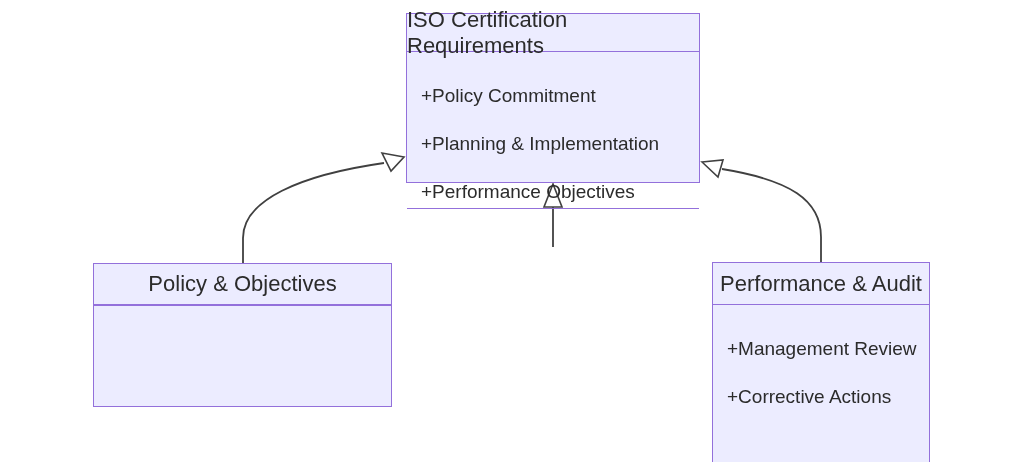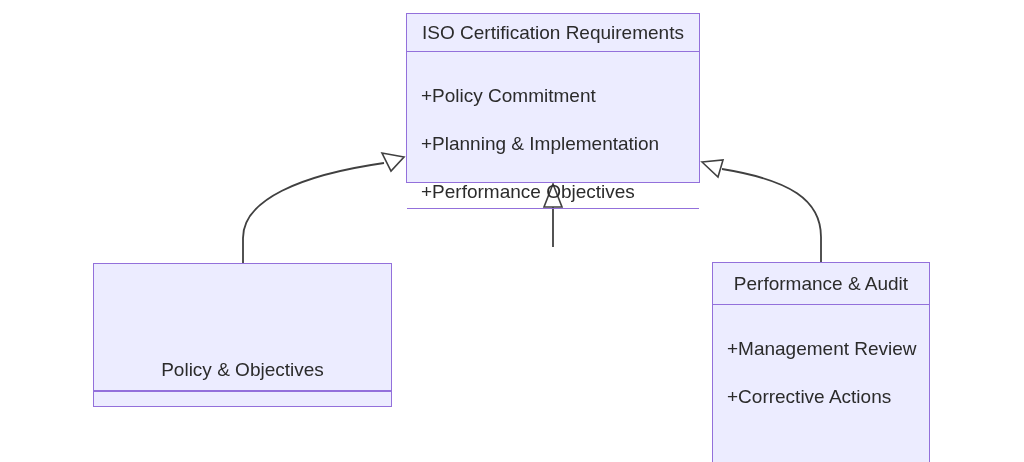--- a/index.html
+++ b/index.html
@@ -35,21 +35,21 @@
     display: flex;
     flex-direction: column;
     font-size: 19px;
   }
   .class-title {
     flex: 0 0 auto;
     border-bottom: 1px solid var(--box_border);
     display: flex;
     align-items: center;
     justify-content: center;
-    font-size: 19px;
+    font-size: 22px;
   }
   .class-attrs {
     flex: 1 1 auto;
     padding-top: 12px;
     margin: 0;
     list-style: none;
     padding-left: 0;
   }
   .attr-row {
     height: 32px;
@@ -60,21 +60,21 @@
     margin-top: 16px;
   }
   .class-footer {
     flex: 0 0 auto;
     border-top: 1px solid var(--box_border);
   }
   
   #box-iso        { left: 406px; top: 13px;  width: 294px; height: 170px; }
   #box-iso .class-title        { height: 38px; }
   #box-iso .class-footer       { height: 14px; }
-  #box-policy     { left: 93px;  top: 263px; width: 299px; height: 144px; justify-content: flex-end; }
+  #box-policy     { left: 93px;  top: 263px; width: 299px; height: 144px; }
   #box-policy .class-title     { height: 41px; }
   #box-policy .class-footer    { height: 15px; }
   #box-planning   { left: 456px; top: 247px; width: 194px; height: 204px; }
   #box-planning .class-title   { height: 40px; }
   #box-planning .class-footer  { height: 15px; }
   #box-performance{ left: 712px; top: 262px; width: 218px; height: 220px; }
   #box-performance .class-title  { height: 42px; }
   #box-performance .class-footer { height: 15px; }
 </style>
 </head>

